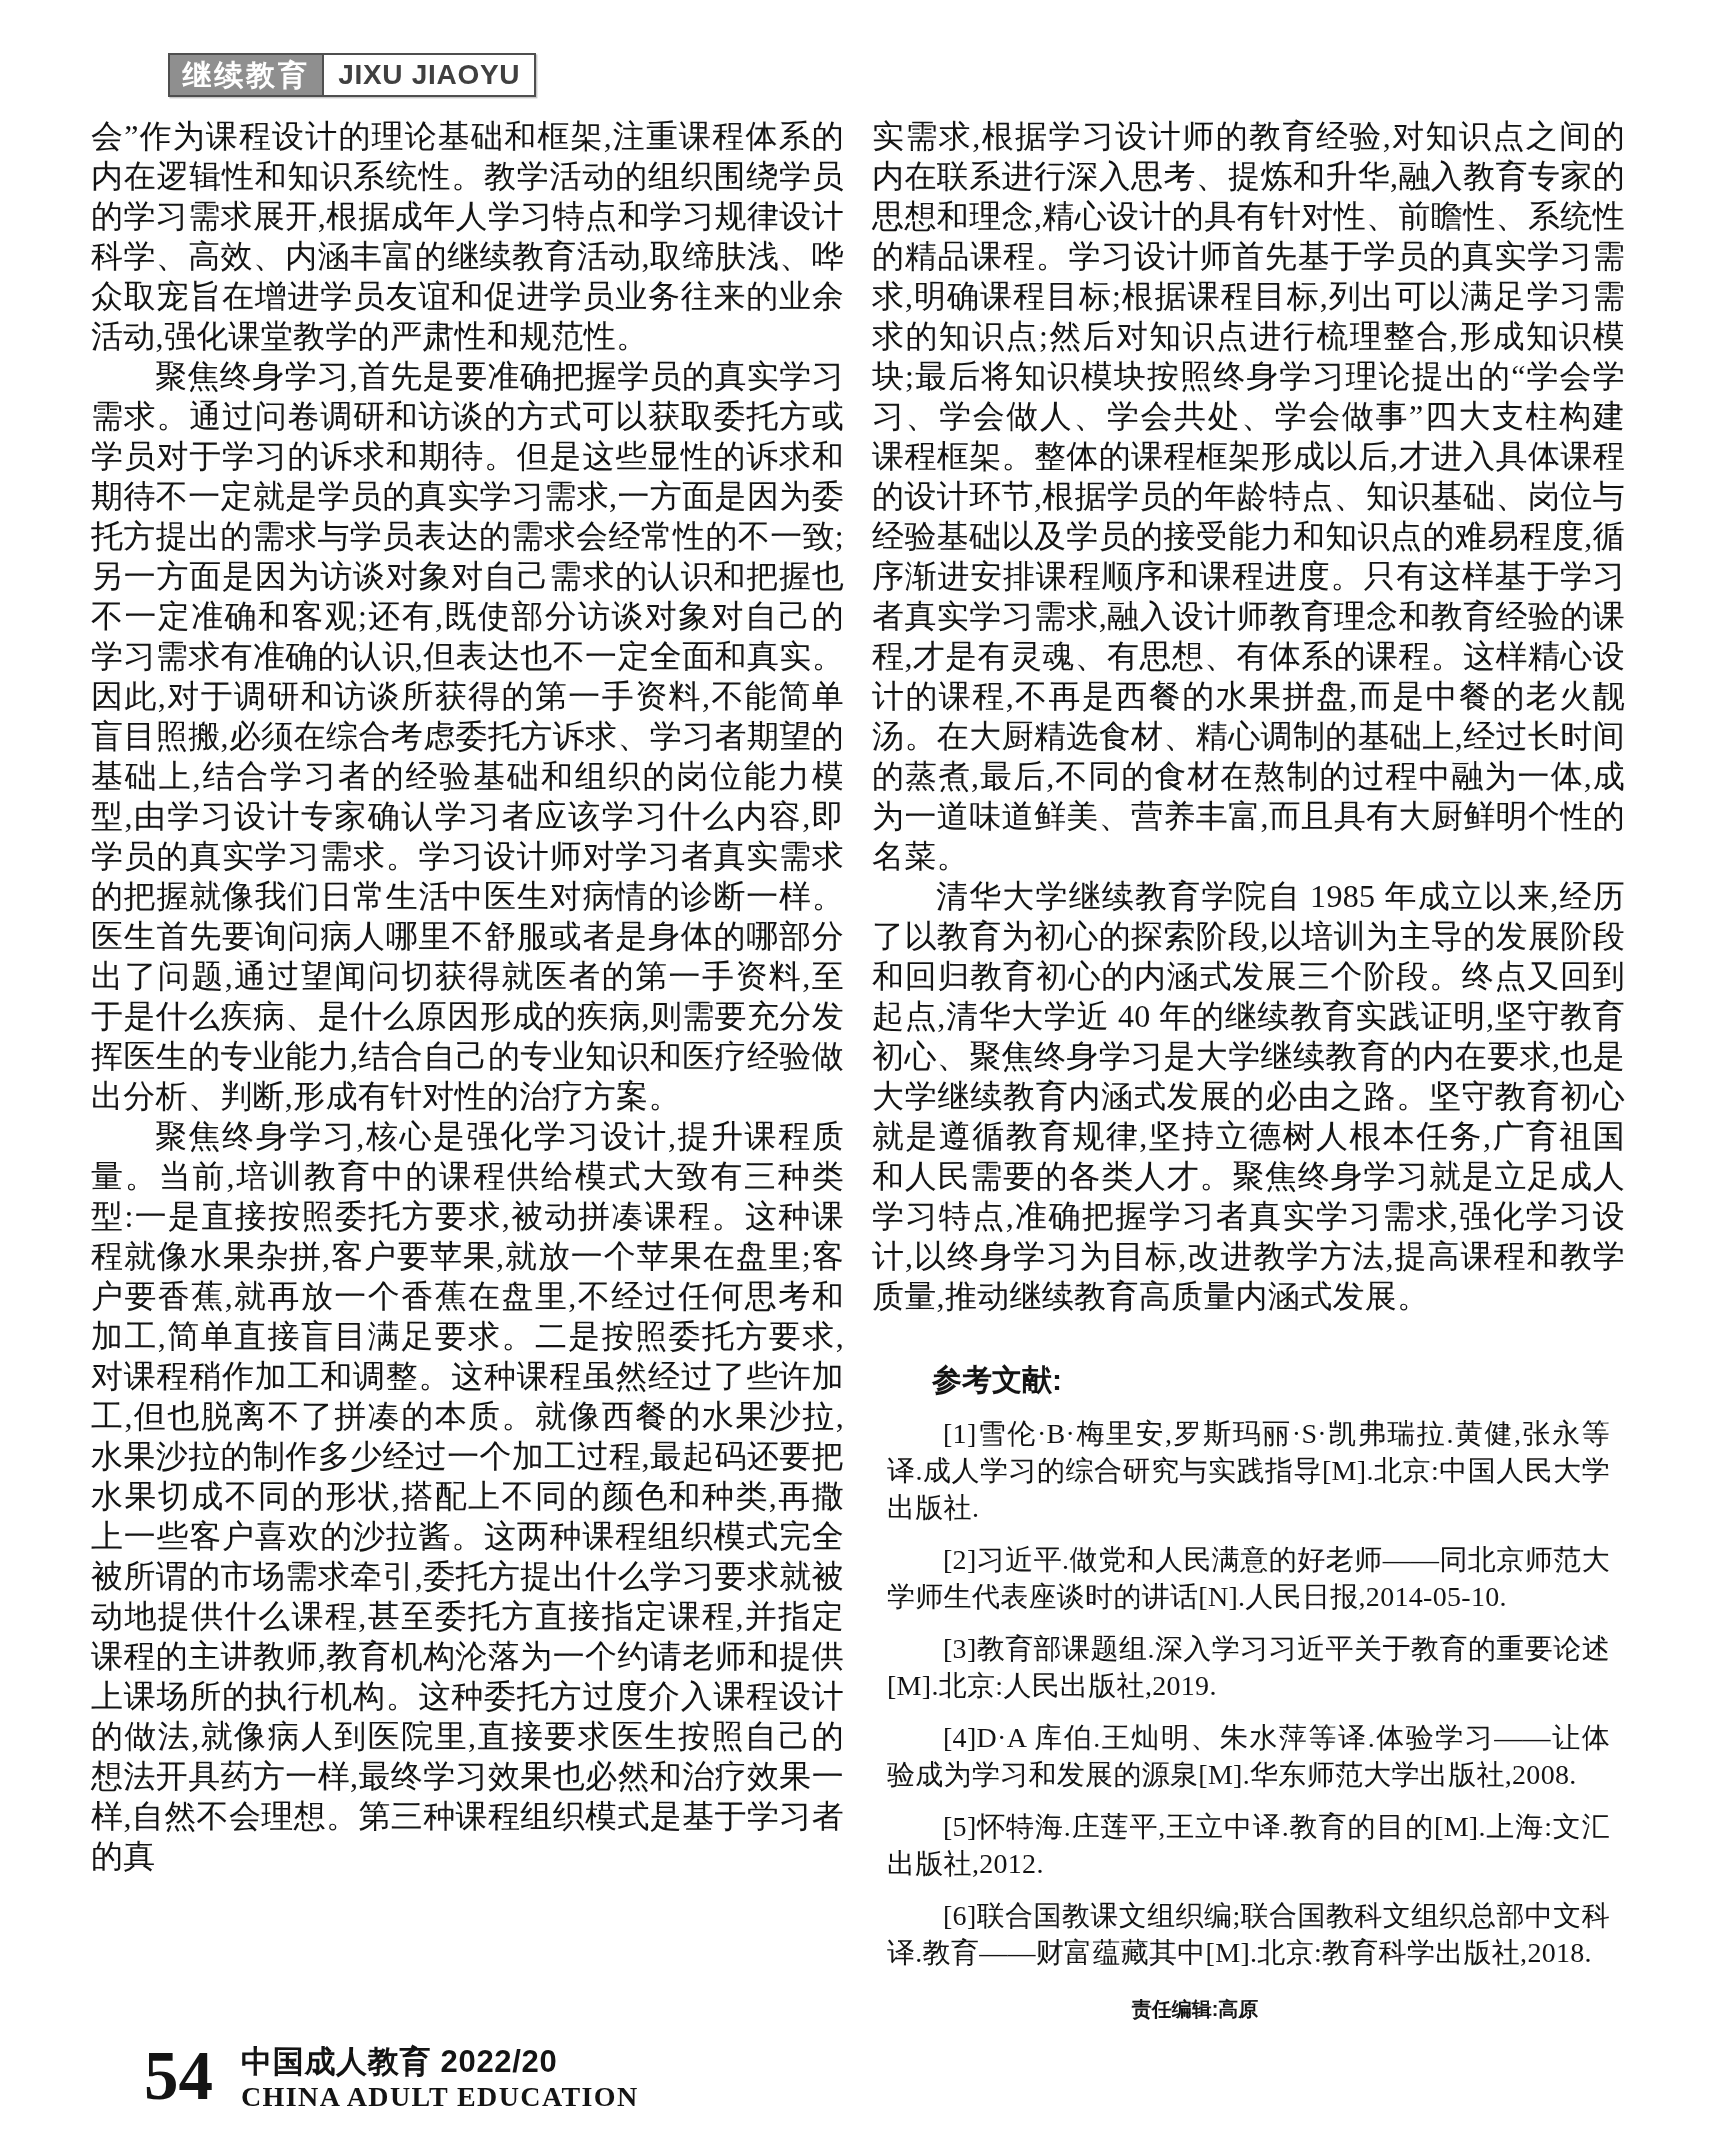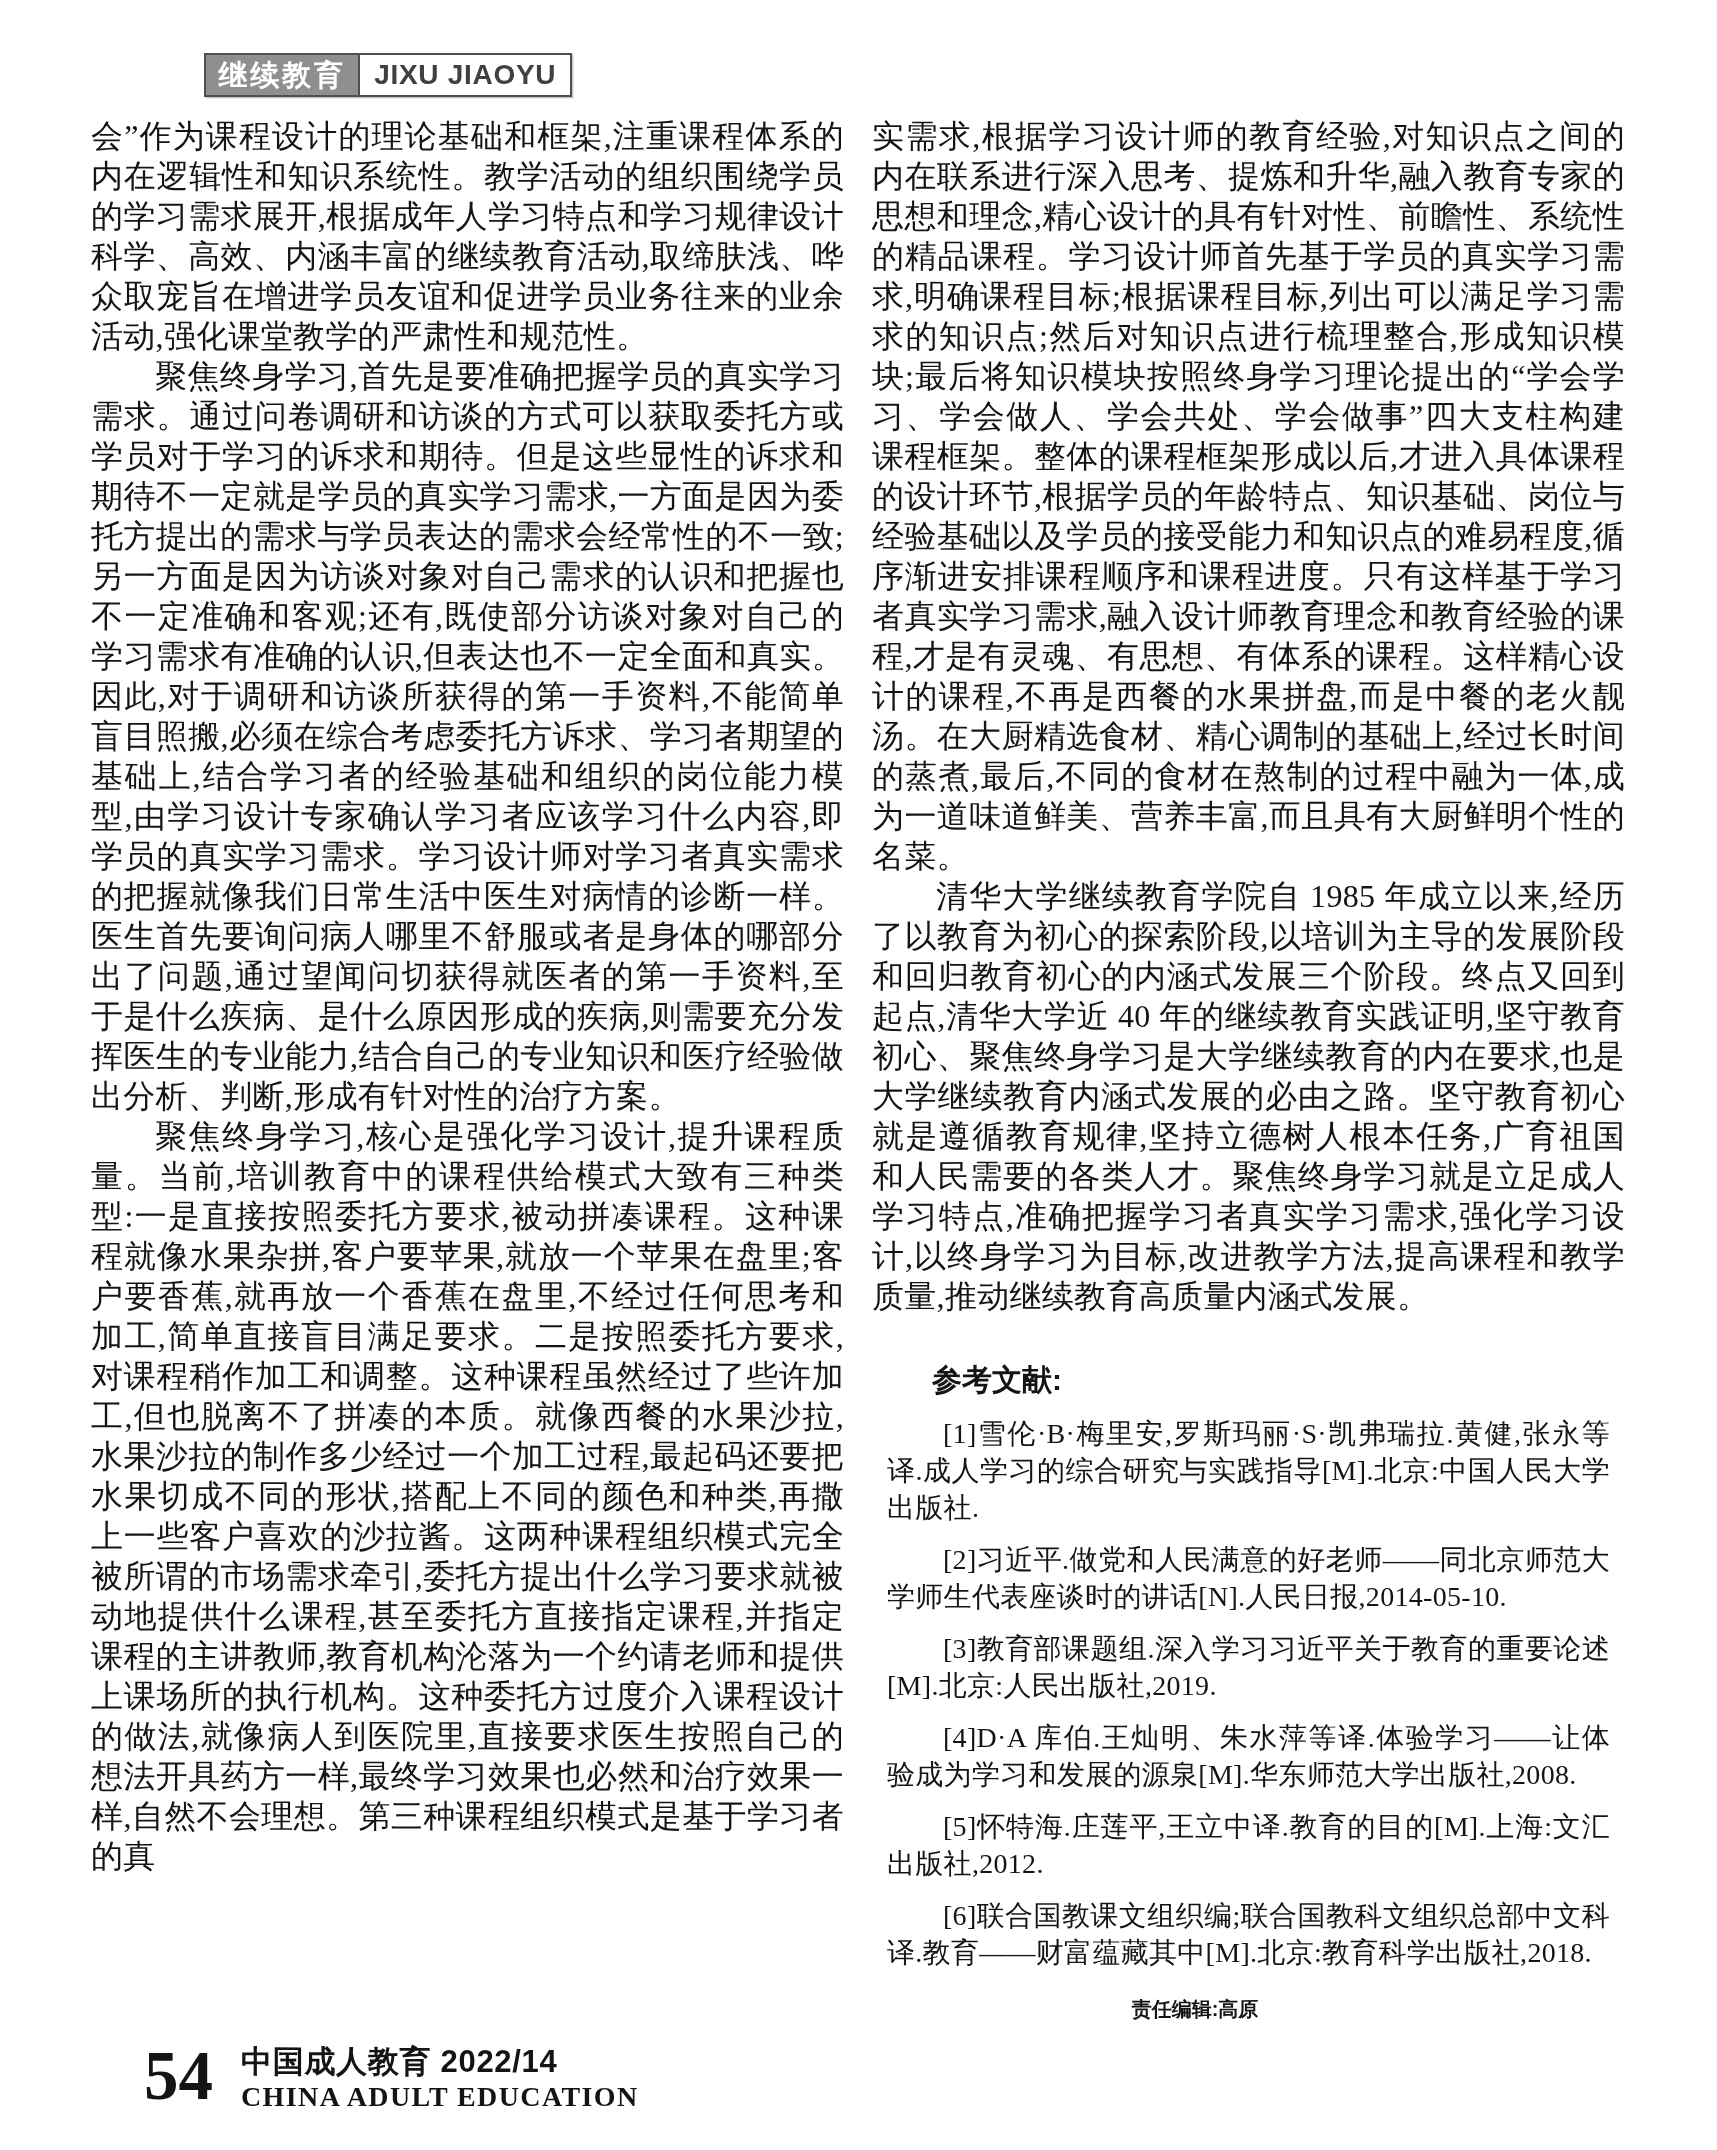--- a/index.html
+++ b/index.html
@@ -19,21 +19,20 @@
 
   
   .badge {
     position: absolute;
     left: 168px;
     top: 53px;
     display: flex;
     align-items: flex-start;
     border: 2.1px solid #4f4f4f;
     box-shadow: 1.4px 1.4px 0 #c9c9c9;
-    margin-left: 36px;
   }
   .badge-cn {
     background: #8f8f8f;
     color: #ffffff;
     font-family: "Liberation Sans", sans-serif;
     font-weight: bold;
     font-size: 29px;
     line-height: 40px;
     padding: 0 12.5px;
     letter-spacing: 2.8px;
@@ -160,19 +159,19 @@
         <p class="ref">[4]D·A 库伯.王灿明、朱水萍等译.体验学习——让体验成为学习和发展的源泉[M].华东师范大学出版社,2008.</p>
         <p class="ref">[5]怀特海.庄莲平,王立中译.教育的目的[M].上海:文汇出版社,2012.</p>
         <p class="ref">[6]联合国教课文组织编;联合国教科文组织总部中文科译.教育——财富蕴藏其中[M].北京:教育科学出版社,2018.</p>
     </div>
     <p class="editor-line">责任编辑:高原</p>
   </div>
 
   <div class="footer">
     <span class="footer-pageno">54</span>
     <span class="footer-text">
-      <span class="footer-cn">中国成人教育 2022/14</span>
+      <span class="footer-cn">中国成人教育 2022/20</span>
       <span class="footer-en">CHINA ADULT EDUCATION</span>
     </span>
   </div>
 
 </div>
 
 
 </body></html>

